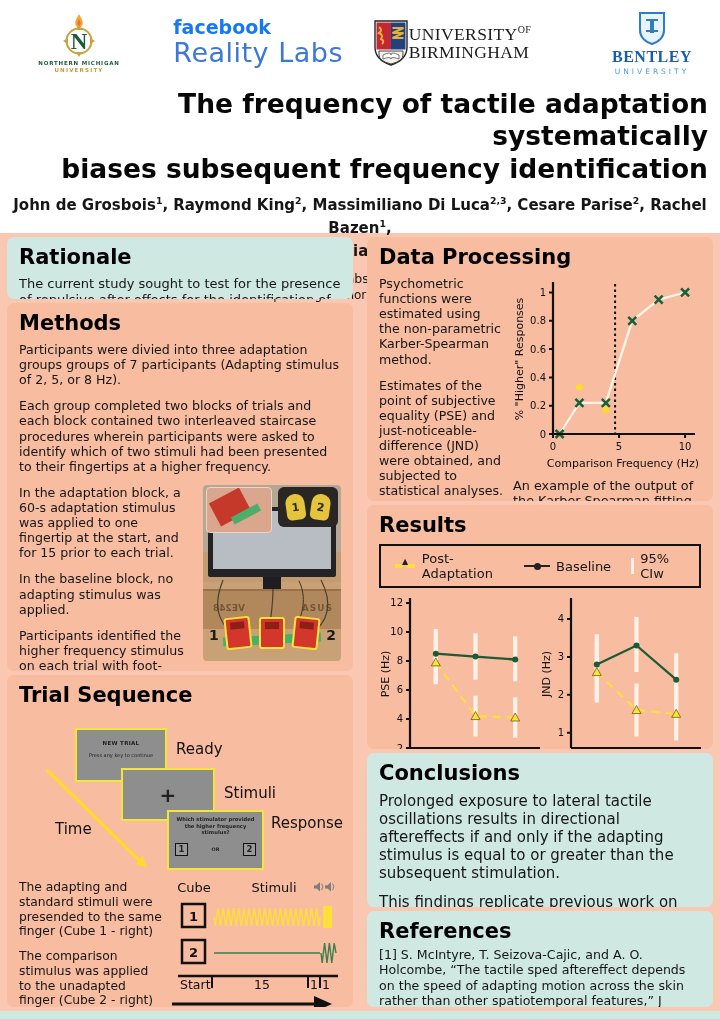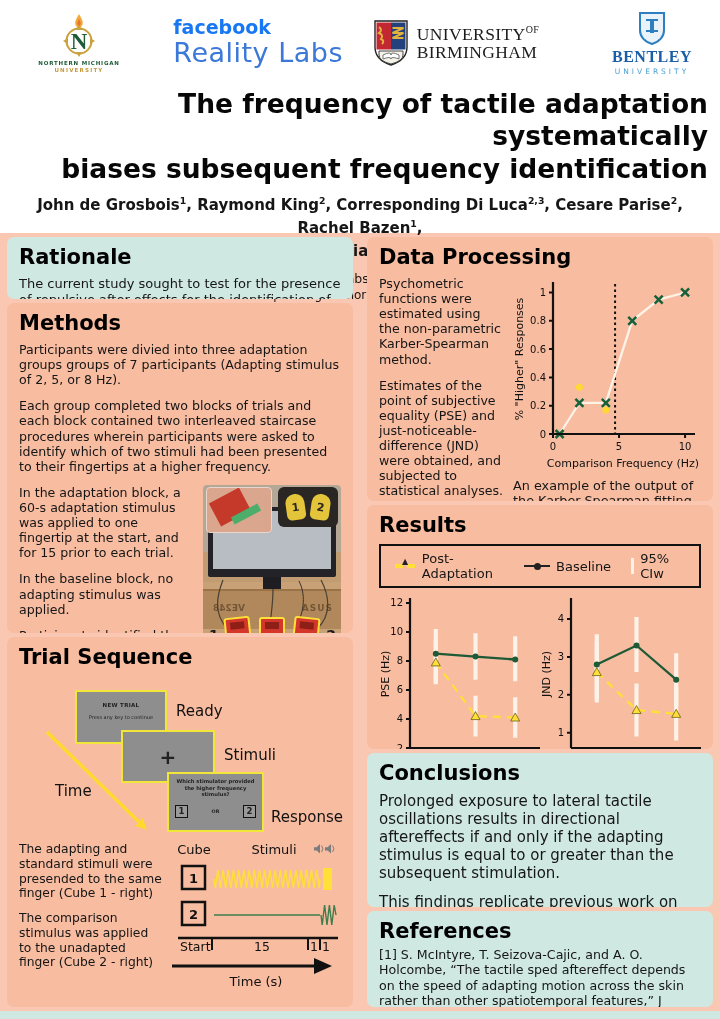--- a/index.html
+++ b/index.html
@@ -2,21 +2,21 @@
 <html><head>
 <meta charset="utf-8">
 <style>
 *{margin:0;padding:0;box-sizing:border-box}
 html,body{background:#777}
 .poster{width:720px;height:1019px;margin:0 auto;background:#fac8b2;position:relative;overflow:hidden;
   font-family:"DejaVu Sans",sans-serif;color:#161616}
 
 .header{height:233px;background:#fff;padding:6px 12px 0}
 .logo-row{display:flex;align-items:center;justify-content:space-between;height:74px;padding:0 4px}
-.logo{display:flex;align-items:center;gap:8px}
+.logo{display:flex;align-items:center;gap:0}
 .logo-nmu{flex-direction:column;gap:1px;width:126px;text-align:center}
 .nmu-l1{font-size:5.5px;font-weight:bold;letter-spacing:.8px;color:#1d5b38}
 .nmu-l2{font-size:5.5px;font-weight:bold;letter-spacing:1.2px;color:#c49a3c}
 .logo-fb{flex-direction:column;align-items:flex-start;gap:0;width:200px;padding-left:16px}
 .fb-l1{font-size:19px;font-weight:bold;color:#1877f2;line-height:1}
 .fb-l2{font-size:27px;font-weight:400;color:#3b78d8;line-height:1.15;letter-spacing:.5px}
 .logo-uob{width:212px}
 .uob-text{font-family:"Liberation Serif",serif;color:#1c1c1c;line-height:1.05}
 .uob-l1{font-size:17.5px;letter-spacing:.4px}
 .uob-l1 sup{font-size:10px}
@@ -31,21 +31,21 @@
 .corr{text-align:center;font-size:12px;margin-top:1px}
 
 .pbody{display:flex;height:778px;padding-top:4px}
 .col{width:360px;display:flex;flex-direction:column}
 .panel{border-radius:7px;margin:0 7px 4px;padding:7px 12px 6px;overflow:hidden}
 .mint{background:#cfe8e2}
 .salmon{background:#f8bca1}
 h2{font-size:21px;font-weight:bold;color:#000;margin:1px 0 7px}
 .panel p{font-size:12.6px;line-height:1.2;margin-bottom:11px}
 .panel-rationale{height:62px}.panel-rationale p{font-size:13px}
-.panel-methods{height:330px}
+.panel-methods{height:368px}
 .panel-dataproc{height:264px}
 .panel-results{height:244px}
 .panel-concl{height:154px}.panel-concl p{font-size:15px}
 .panel-refs{flex:1}.panel-refs h2{margin-bottom:4px}.panel-refs p{font-size:12.6px;line-height:1.22}
 .panel-trial{flex:1}
 .flexrow{display:flex;gap:8px}
 .mcol-text{width:188px}
 .dp-text{width:148px}
 .dp-chart{width:188px}
 .caption{font-size:12.8px;line-height:1.2;margin-top:2px}
@@ -82,21 +82,21 @@
 .scr2{left:102px;top:54px;width:94px;height:53px;display:flex;align-items:center;justify-content:center}
 .scr2 .fix{font-size:20px;font-weight:bold;line-height:1}
 .scr3{left:148px;top:96px;width:97px;height:60px;padding:4px 3px 0}
 .scr3 .q{font-size:5.2px;font-weight:bold;line-height:1.25}
 .scr3 .opts{display:flex;align-items:center;justify-content:space-between;margin-top:7px;padding:0 3px}
 .scr3 .opt{width:13px;height:13px;border:1.6px solid #111;font-size:8.5px;font-weight:bold;display:flex;align-items:center;justify-content:center;background:#9a9a9a}
 .scr3 .or{font-size:4.8px;font-weight:bold}
 .slabel{position:absolute;font-size:15px;font-weight:500;color:#111}
 .lab-ready{left:157px;top:26px}
 .lab-stim{left:205px;top:70px}
-.lab-resp{left:252px;top:132px}
+.lab-resp{left:252px;top:100px}
 .lab-time{left:36px;top:106px}
 .trial-lower{display:flex;gap:4px;margin-top:4px}
 .trial-text{width:150px}
 .trial-text p{font-size:12.3px;line-height:1.2;margin-bottom:10px}
 
 .legend{display:flex;align-items:center;gap:20px;border:2.5px solid #111;width:fit-content;margin:0 auto 2px;padding:5px 14px;font-size:13px}
 .leg-item{display:flex;align-items:center;gap:6px}
 .leg-post{width:26px;height:4px;position:relative;background:repeating-linear-gradient(90deg,#ffdf38 0 8px,rgba(0,0,0,0) 8px 12px)}
 .leg-post .tri{position:absolute;left:7px;top:-7px;font-size:8px;color:#222;font-style:normal}
 .leg-base{width:26px;height:2.6px;background:#222;position:relative}
@@ -159,21 +159,21 @@
         <span class="bn-l1">BENTLEY</span>
         <span class="bn-l2">UNIVERSITY</span>
       </div>
     </div>
 
     <div class="title">
       <div>The frequency of tactile adaptation systematically</div>
       <div>biases subsequent frequency identification</div>
     </div>
     <div class="authors">
-      <div><span>John de Grosbois</span><sup>1</sup><span>, Raymond King</span><sup>2</sup><span>, Corresponding Di Luca</span><sup>2,3</sup><span>, Cesare Parise</span><sup>2</sup><span>, Rachel Bazen</span><sup>1</sup><span>,</span></div>
+      <div><span>John de Grosbois</span><sup>1</sup><span>, Raymond King</span><sup>2</sup><span>, Massimiliano Di Luca</span><sup>2,3</sup><span>, Cesare Parise</span><sup>2</sup><span>, Rachel Bazen</span><sup>1</sup><span>,</span></div>
       <div><span>&amp; Mounia Ziat</span><sup>1,4,*</sup></div>
     </div>
     <div class="affil"><sup>1</sup><span>Northern Michigan University; </span><sup>2</sup><span>Facebook Reality Labs; </span><sup>3</sup><span>University of Birmingham UK; </span><sup>4</sup><span>Bentley University</span></div>
     <div class="corr"><sup>*</sup><span>Corresponding Author: mziat@bentley.edu</span></div>
   </div>
 
   <div class="pbody">
 
     <div class="col">
 

